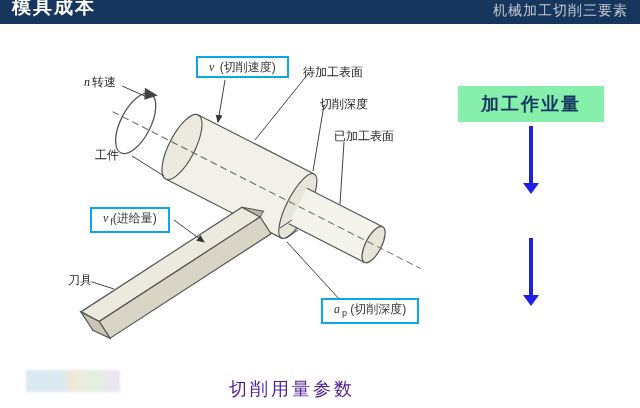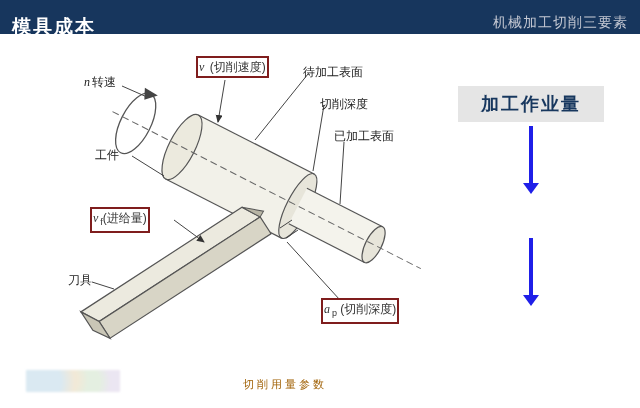--- a/index.html
+++ b/index.html
@@ -2,43 +2,43 @@
 <html><head>
 <meta charset="utf-8">
 <style>
   html,body{margin:0;padding:0;background:#9a9a9a;}
   .slide{
     position:relative;width:640px;height:408px;background:#ffffff;
     overflow:hidden;font-family:"Liberation Sans",sans-serif;
   }
   
   .header{
-    position:absolute;top:0;left:0;width:640px;height:34px;background:#17365d;
-    display:flex;align-items:flex-start;justify-content:space-between;
-    padding:14px 12px;box-sizing:border-box;
+    position:absolute;top:0;left:0;width:640px;height:24px;background:#17365d;
+    display:flex;align-items:flex-end;justify-content:space-between;
+    padding:4px 12px;box-sizing:border-box;
   }
   .header .title{color:#ffffff;font-size:19px;font-weight:bold;letter-spacing:2px;}
   .header .subtitle{color:#c3c7d2;font-size:14px;letter-spacing:1px;}
 
   
   .lbl{position:absolute;font-size:12px;color:#222;white-space:nowrap;line-height:16px;}
   .lbl i{font-family:"Liberation Serif",serif;font-style:italic;margin-right:2px;}
   .lbl sub{font-size:9px;}
   .red-box{
-    border:2px solid #7f1d1d;padding:1px 1px;color:#333;
+    border:2px solid #0ea5e9;padding:1px 11px;color:#333;
     background:rgba(255,255,255,.78);
   }
   .caption{
-    position:absolute;left:190px;top:377px;width:190px;text-align:center;
-    font-size:11px;color:#a16207;letter-spacing:3px;
+    position:absolute;left:197px;top:377px;width:190px;text-align:center;
+    font-size:18px;color:#4c1d95;letter-spacing:3px;
   }
 
   
   .flow-box{
-    position:absolute;left:458px;width:146px;height:36px;background:#e5e5e5;
+    position:absolute;left:458px;width:146px;height:36px;background:#86efac;
     color:#17375e;font-size:18px;font-weight:bold;letter-spacing:2px;
     display:flex;align-items:center;justify-content:center;
   }
   .flow-arrow{position:absolute;left:529px;width:4px;background:#1f1fe8;}
   .flow-arrow::after{
     content:"";position:absolute;left:-6px;bottom:-10px;width:0;height:0;
     border-left:8px solid transparent;border-right:8px solid transparent;
     border-top:11px solid #1f1fe8;
   }
 

